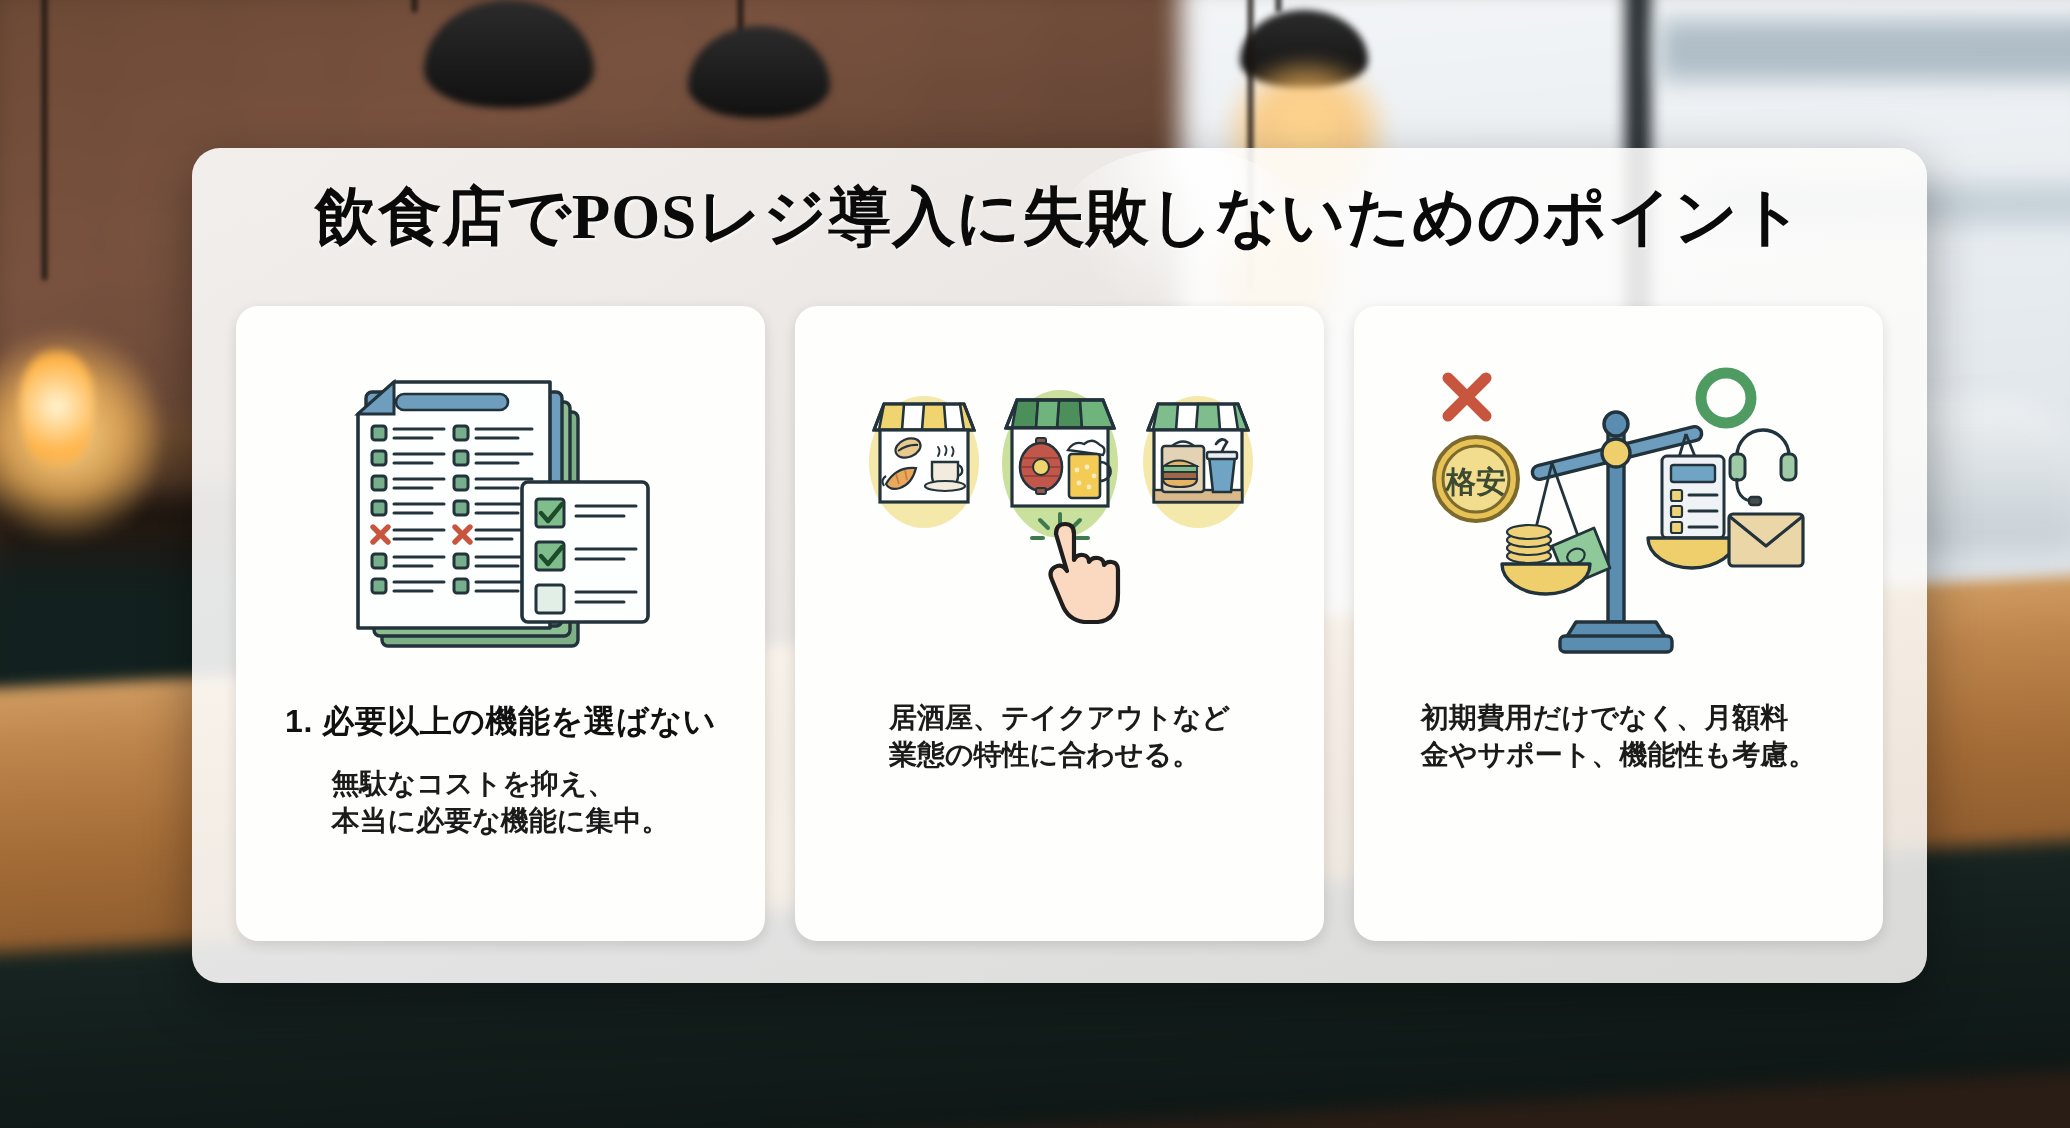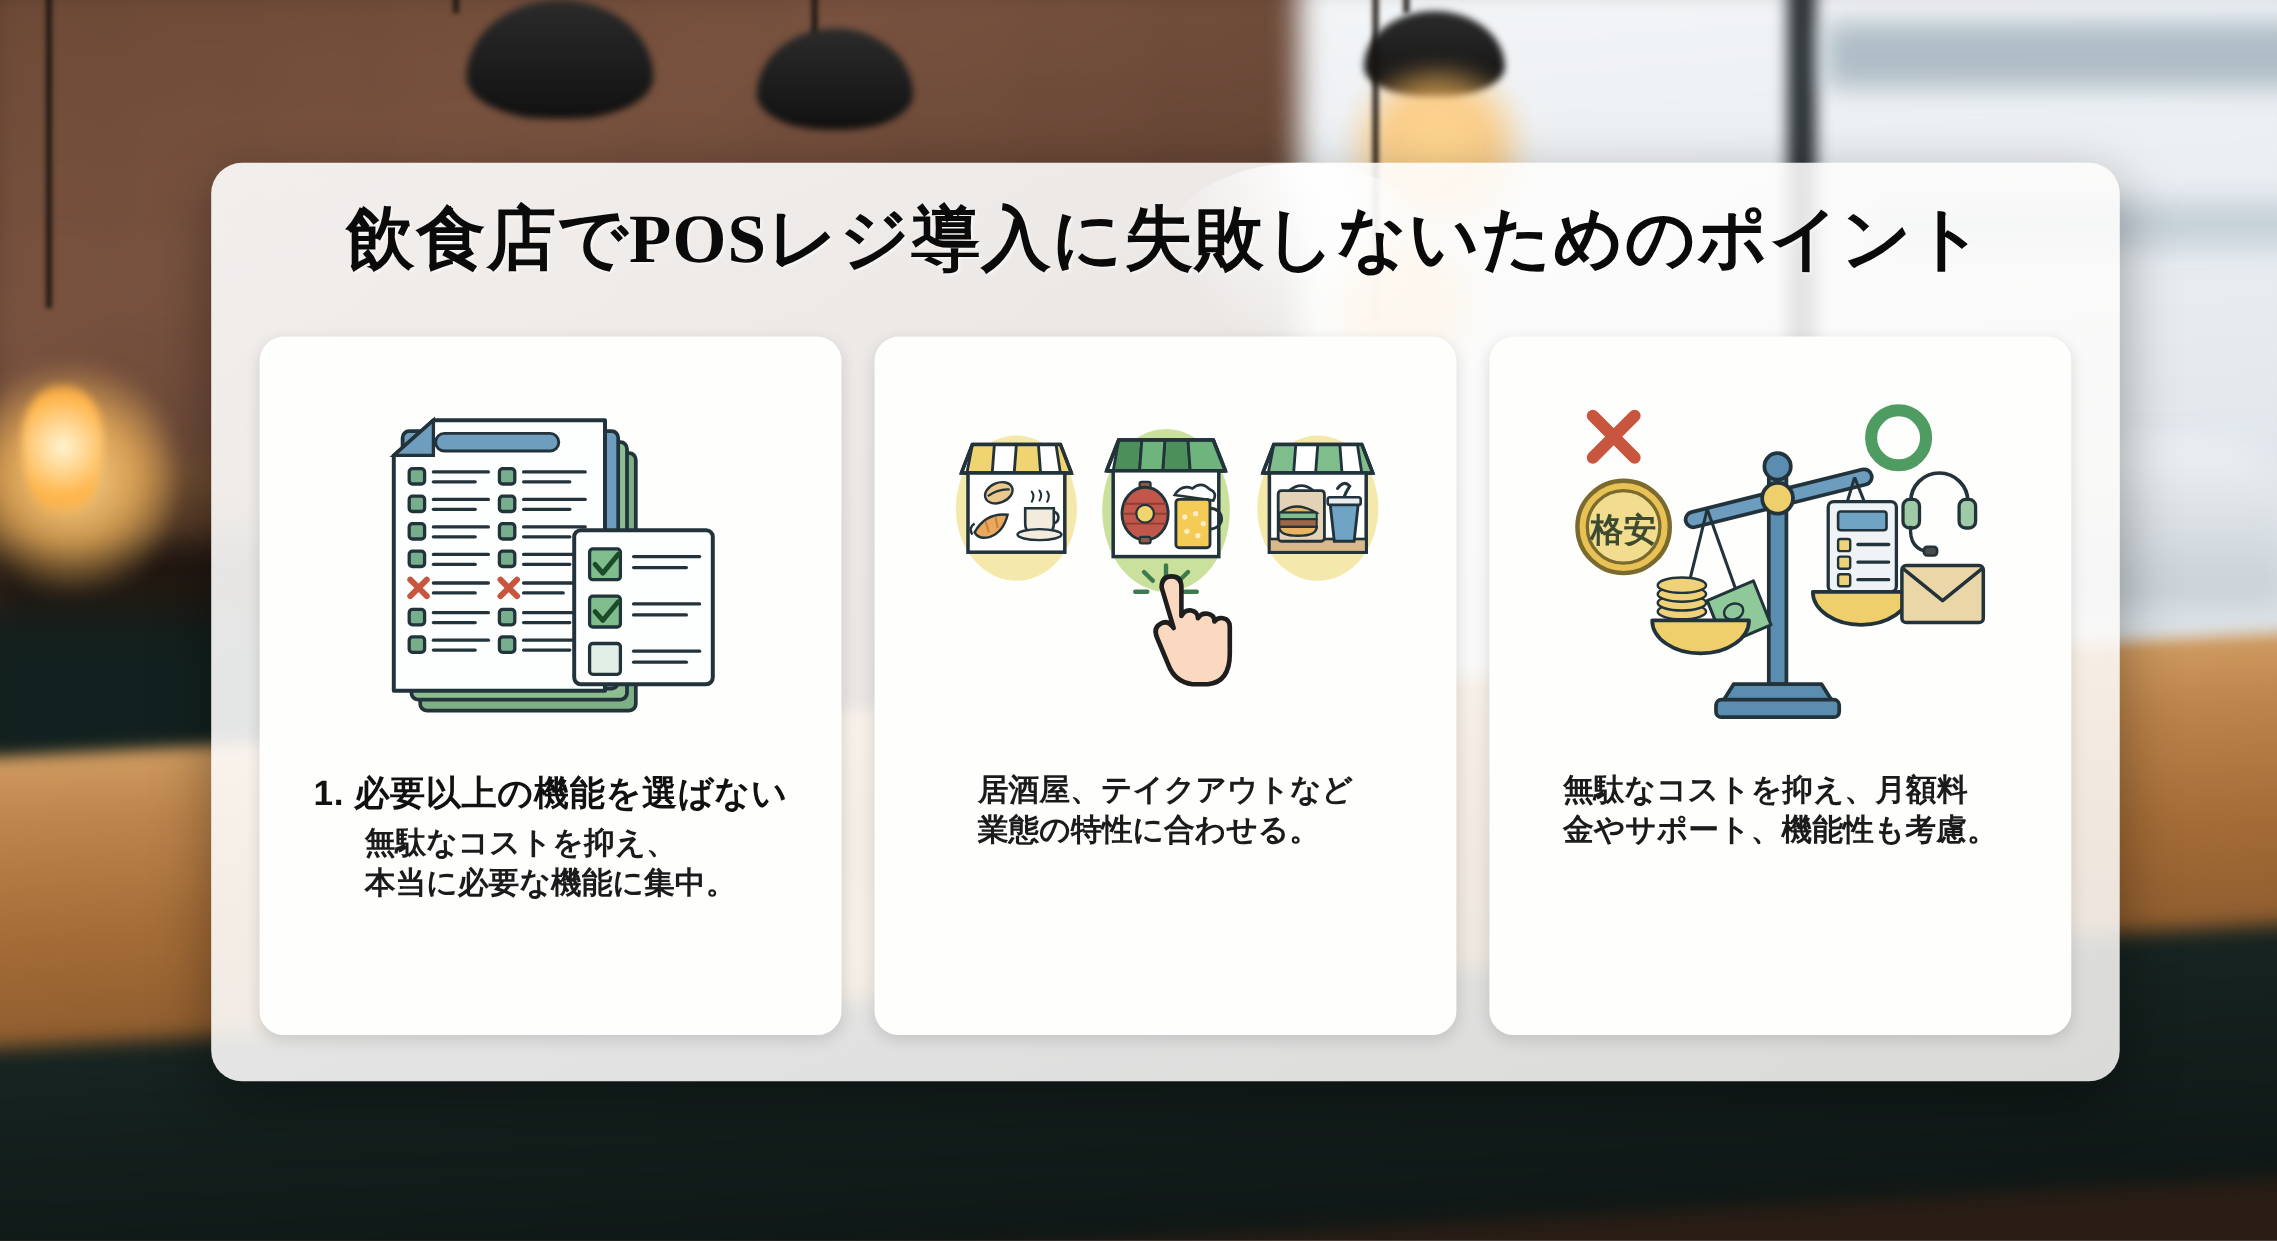--- a/index.html
+++ b/index.html
@@ -183,21 +183,21 @@
     display: flex;
     align-items: center;
     justify-content: center;
   }
   .card-heading {
     font-size: 32px;
     font-weight: 700;
     color: #111;
     text-align: center;
     letter-spacing: .5px;
-    margin-bottom: 4px;
+    margin-bottom: 22px;
   }
   .card-body {
     font-size: 28px;
     font-weight: 700;
     color: #1b1b1b;
     line-height: 1.32;
     white-space: pre-line;
   }
 </style>
 </head>
@@ -553,18 +553,18 @@
             <path d="M313 112 q-2 22 18 24" fill="none" stroke="#22333B" stroke-width="3"></path>
             <rect x="325" y="131" width="12" height="8" rx="3" fill="#4B4B4B" stroke="#22333B" stroke-width="2.4"></rect>
           </g>
 
           <g>
             <rect x="305" y="148" width="74" height="52" rx="4" fill="#EBD6A8" stroke="#22333B" stroke-width="3.2"></rect>
             <path d="M305 150 l37 30 l37 -30" fill="none" stroke="#22333B" stroke-width="3.2" stroke-linejoin="round"></path>
           </g>
         </svg>
       </div>
-      <div class="card-body">無駄なコストを抑え、月額料
+      <div class="card-body">初期費用だけでなく、月額料
 金やサポート、機能性も考慮。</div>
     </div>
 
   </div>
 </div>
 
 </body></html>

